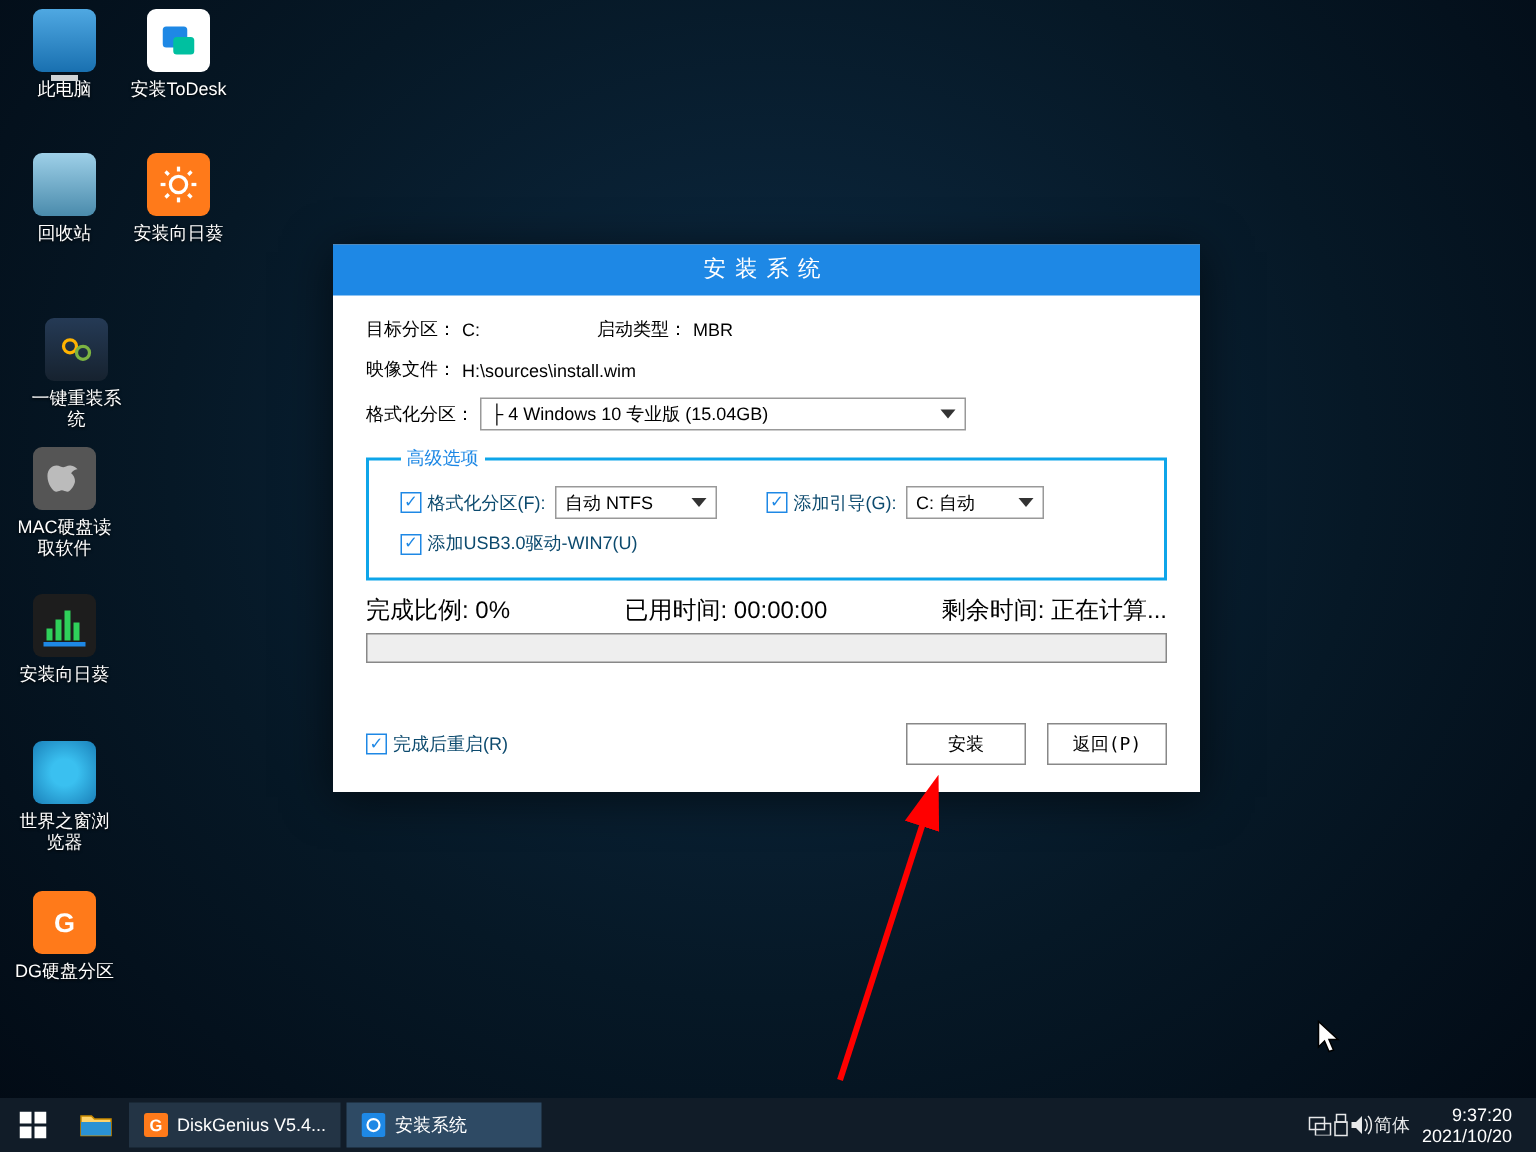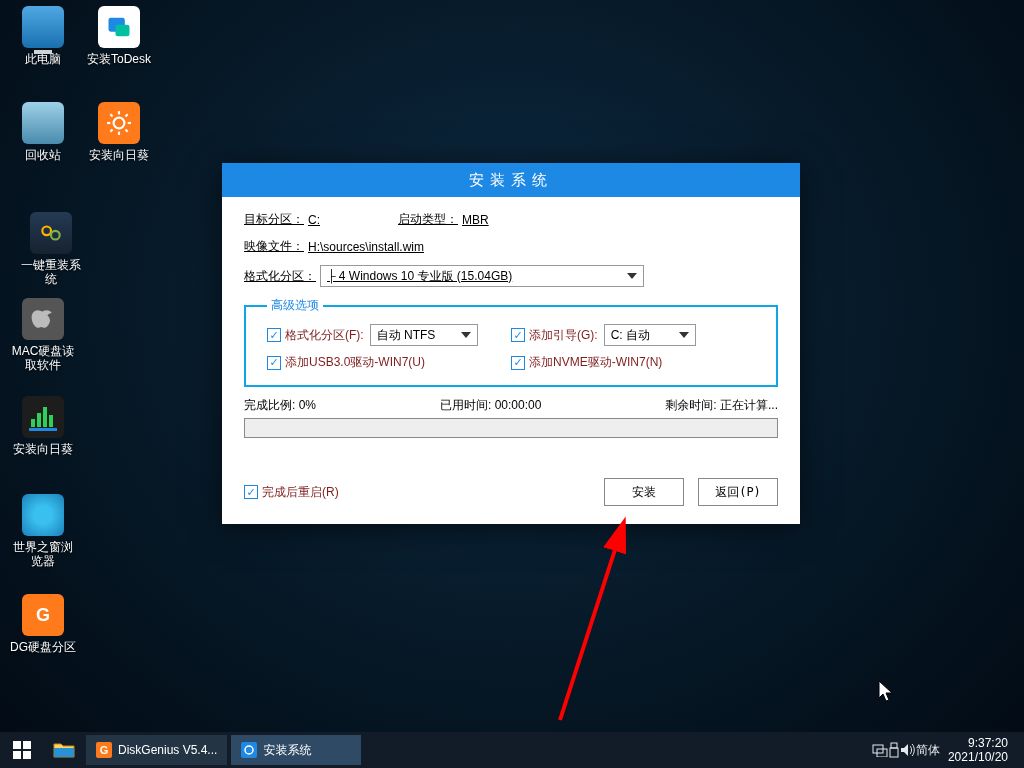--- a/index.html
+++ b/index.html
@@ -27,38 +27,38 @@
   .ic-net svg{width:32px;height:32px;}
   .ic-browser { background: radial-gradient(circle,#3ac0f0 30%,#1a7fb8 100%); border-radius:50%; }
   .ic-dg { background:#ff7a1a; }
   .ic-dg span { color:#fff; font-weight:bold; font-size:18px; }
 
   
   .dialog { position: absolute; left: 222px; top: 163px; width: 578px; background: #fff; color: #000; box-shadow: 0 4px 30px rgba(0,0,0,.6); }
   .dialog .titlebar { background: #1e88e5; color: #fff; text-align: center; font-size: 15px; height: 34px; line-height: 34px; letter-spacing: 6px; }
   .dialog .body { padding: 14px 22px 18px; font-size: 12px; }
 
-  .row { display: flex; align-items: center; margin-bottom: 10px; font-family: SimSun, monospace; text-decoration: underline; }
+  .row { display: flex; align-items: center; margin-bottom: 10px; font-family: SimSun, monospace; }
   .row .k { white-space: nowrap; }
   .row .v { white-space: nowrap; }
   .sp { flex: 0 0 78px; }
 
   .select { display: inline-flex; align-items: center; justify-content: space-between; border: 1px solid #999; background: #fff; height: 22px; padding: 0 6px; cursor: pointer; font-family: SimSun, monospace; }
   .select .tri { width:0;height:0;border-left:5px solid transparent;border-right:5px solid transparent;border-top:6px solid #333; margin-left:8px; }
 
   fieldset.adv { border: 2px solid #0ea5e9; margin-top: 4px; padding: 10px 21px 6px; }
   fieldset.adv legend { color: #1e88e5; padding: 0 4px; font-family: SimSun, monospace; }
   .adv-row { display:flex; align-items:center; margin-bottom:8px; }
   .adv-col { flex:1; display:flex; align-items:center; gap:6px; }
 
-  .chk { display:inline-flex; align-items:center; gap:4px; color:#7f1d1d; cursor:pointer; }
+  .chk { display:inline-flex; align-items:center; gap:4px; color:#0c4a6e; cursor:pointer; }
   .chk .box { width:14px; height:14px; border:1px solid #1e88e5; display:inline-flex; align-items:center; justify-content:center; font-size:11px; color:#1e88e5; line-height:1; }
   .chk .box.checked::before { content:"✓"; }
 
-  .progress-row { display:flex; justify-content:space-between; margin-top:10px; font-family: SimSun, monospace; font-size:12px; }
+  .progress-row { display:flex; justify-content:space-between; margin-top:10px; font-family: SimSun, monospace; font-size:16px; }
   .progress-bar { height:20px; border:1px solid #888; background:#eee; margin-top:4px; }
 
   .footer { display:flex; align-items:center; justify-content:space-between; margin-top:40px; }
   .btn { width:80px; height:28px; border:1px solid #888; background:#fff; cursor:pointer; font-family: SimSun, monospace; font-size:12px; display:flex; align-items:center; justify-content:center; }
   .btn-group { display:flex; gap:14px; }
 
   
   .arrow { position:absolute; pointer-events:none; }
 
   
@@ -200,26 +200,20 @@
           </div>
         </div>
       </div>
       <div class="adv-row">
         <div class="adv-col">
           <label class="chk">
             <span class="box checked"></span>
             <span>添加USB3.0驱动-WIN7(U)</span>
           </label>
         </div>
-        <div class="adv-col">
-          <label class="chk">
-            <span class="box checked"></span>
-            <span>添加NVME驱动-WIN7(N)</span>
-          </label>
-        </div>
       </div>
     </fieldset>
 
     <div class="progress-row">
       <span><span>完成比例:</span> <span>0%</span></span>
       <span><span>已用时间:</span> <span>00:00:00</span></span>
       <span><span>剩余时间:</span> <span>正在计算...</span></span>
     </div>
     <div class="progress-bar"></div>
 

